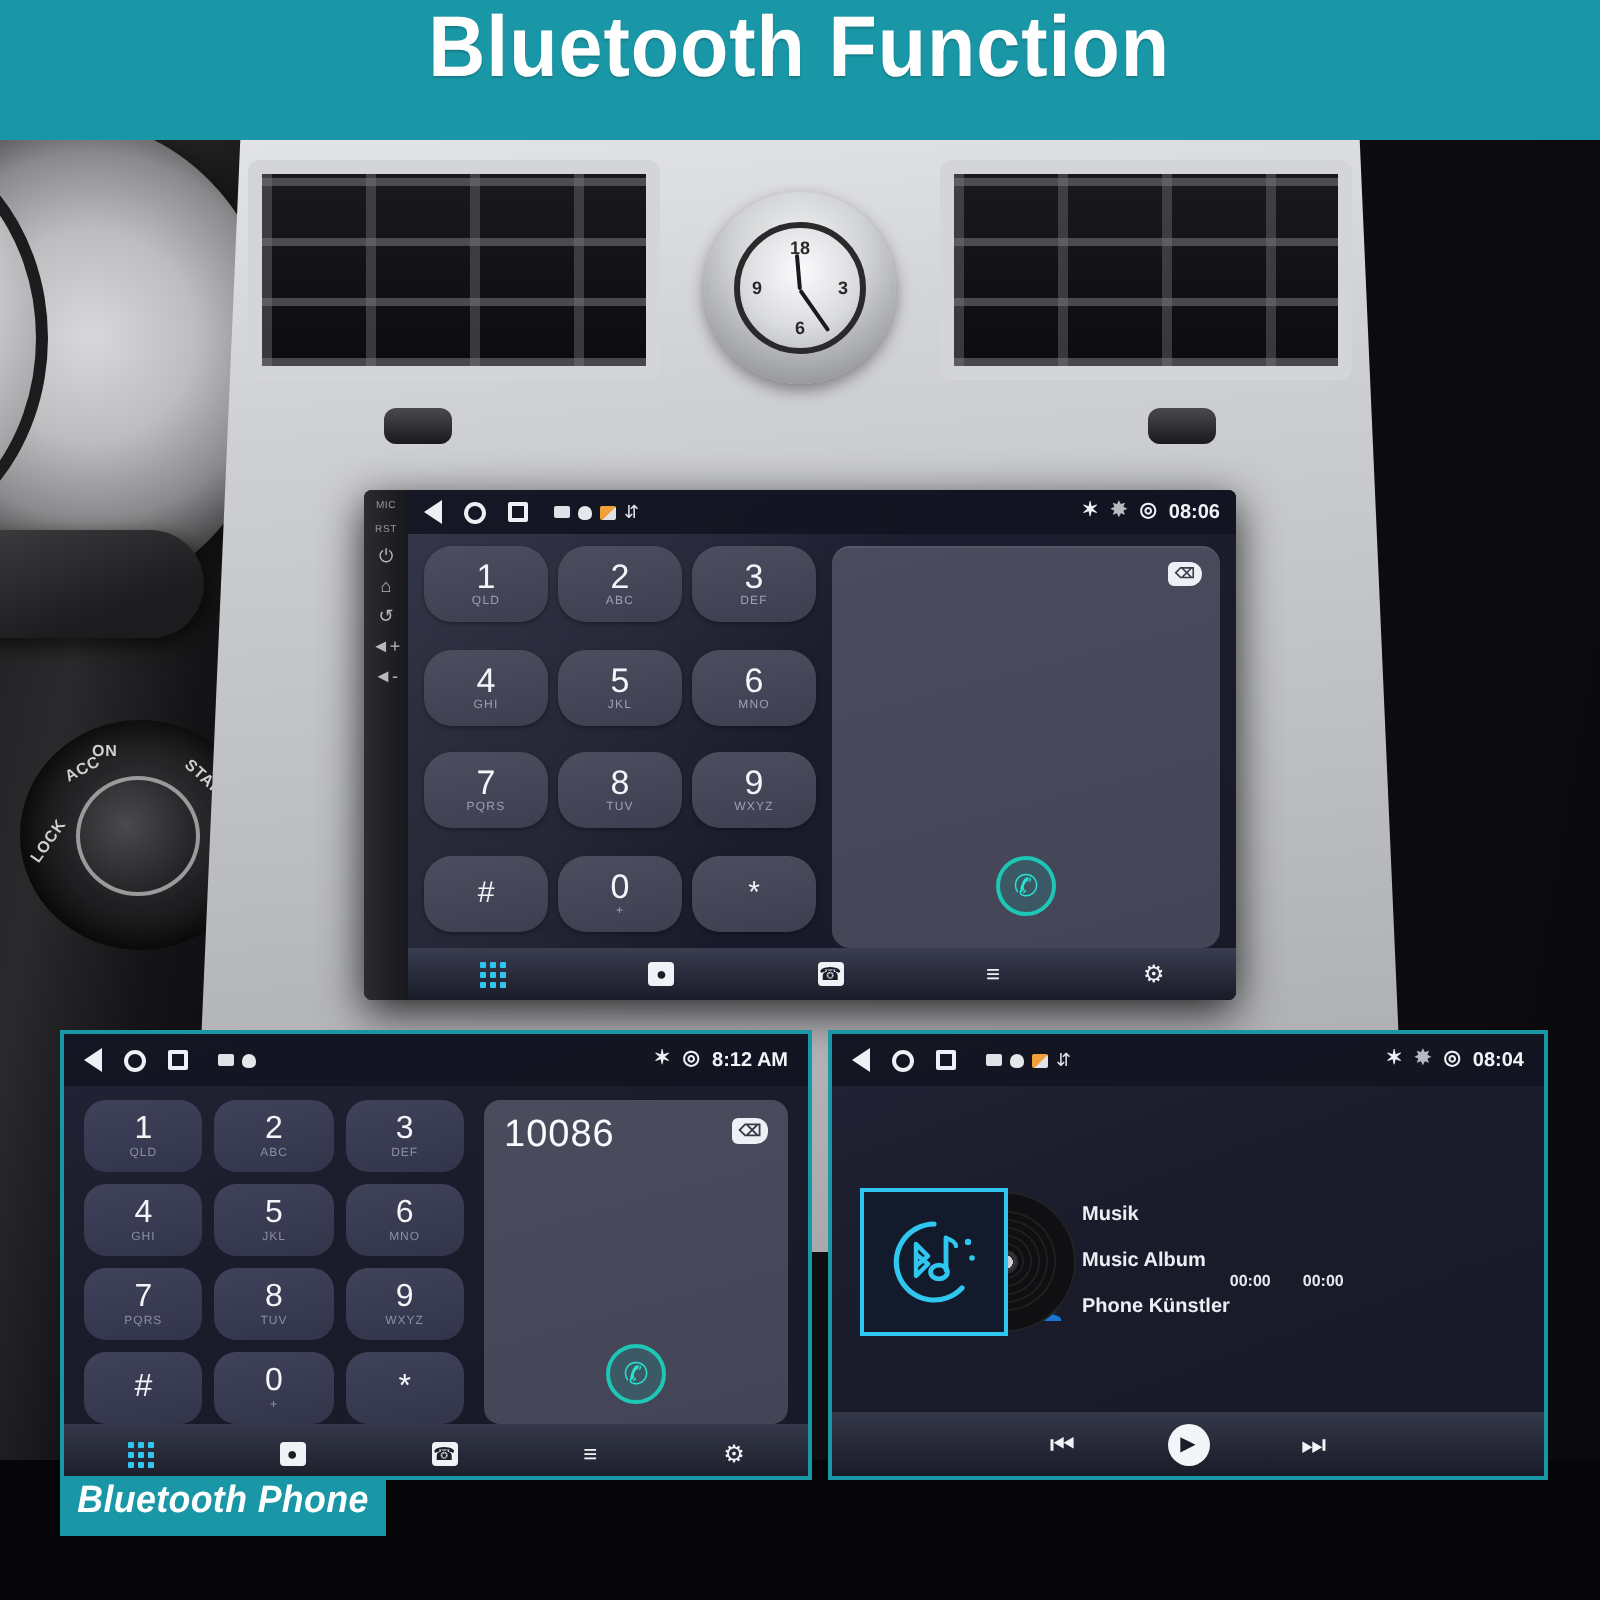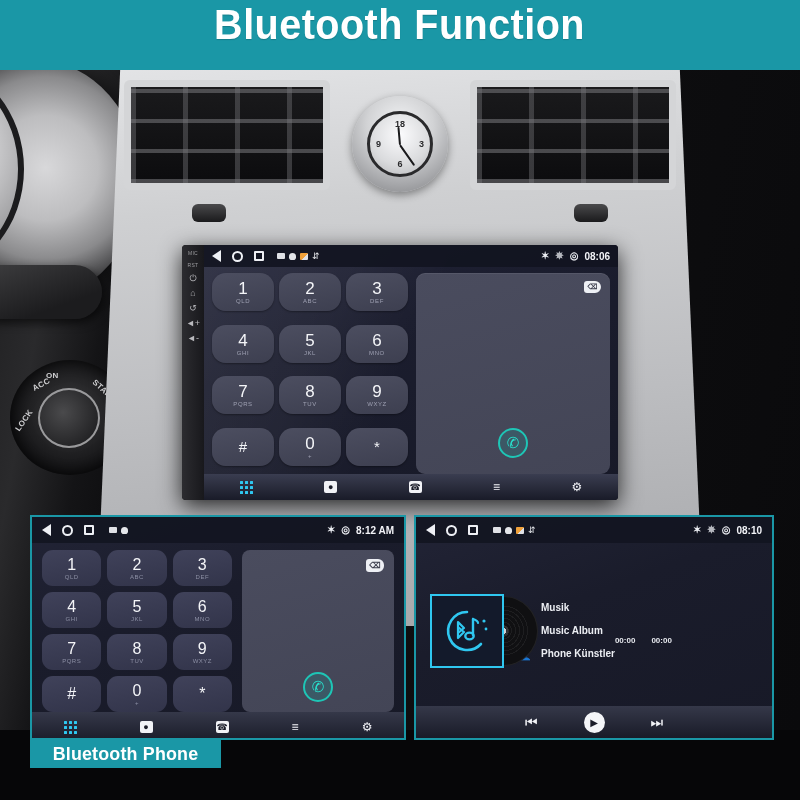--- a/index.html
+++ b/index.html
@@ -271,21 +271,21 @@
   .p-bar { flex: 1; height: 2px; background: #f0f1f5; border-radius: 1px; }
   .music-controls { height: 32px; flex: none; display: flex; align-items: center;
     justify-content: center; gap: 46px; background: linear-gradient(180deg, #353849, #191b28); }
   .mc { color: #f2f3f7; font-size: 14px; line-height: 1; }
   .mc-play { width: 21px; height: 21px; border-radius: 50%; background: #f4f5f8;
     color: #1a1c28; display: flex; align-items: center; justify-content: center; font-size: 10px; }
 
   
   .caption {
     position: absolute; top: 740px; height: 28px;
-    background: #1a97a6; display: flex; align-items: center; padding: 0 18px;
+    background: #1a97a6; display: flex; padding: 0 4px; font-style: italic;
   }
   .caption.left { left: 30px; }
   .caption.right { left: 414px; }
   .caption-txt {
     color: #fff; font-family: "Liberation Sans Narrow", "Liberation Sans", sans-serif;
     font-weight: 700; font-size: 19px; transform: scaleX(.94); letter-spacing: .2px;
   }
 </style>
 </head>
 <body>
@@ -521,20 +521,21 @@
               <span class="p-key-num">0</span>
               <span class="p-key-sub">+</span>
             </div>
           <div class="p-key">
               <span class="p-key-num">*</span>
               <span class="p-key-sub"></span>
             </div>
         </div>
 
         <div class="p-dial-display">
+          <div class="p-dial-number">10086</div>
           <div class="p-backspace">⌫</div>
           <div class="p-call-btn">✆</div>
         </div>
       </div>
 
       <div class="p-nav">
         <div class="nav-ico active">
           <span class="grid-ico">
               <i></i>
               <i></i>
@@ -574,21 +575,21 @@
         <div class="sb-mini">
           <div class="mini-pic"></div>
           <div class="mini-dot"></div>
           <div class="mini-img"></div>
           <div class="mini-usb">⇵</div>
         </div>
         <div class="sb-right">
           <span class="ico-bt">✶</span>
           <span class="ico-bta">✸</span>
           <span class="ico-gps">◎</span>
-          <span>08:10</span>
+          <span>08:04</span>
         </div>
       </div>
 
       <div class="music-body">
         <div class="music-top">
           <div class="art-wrap">
             <div class="vinyl"></div>
             <div class="album-art">
               <svg width="52" height="52" viewBox="0 0 52 52">
                 <path d="M26 7 A19 19 0 1 0 40 39" fill="none" stroke="#2fc7f0" stroke-width="2.6" stroke-linecap="round"></path>

